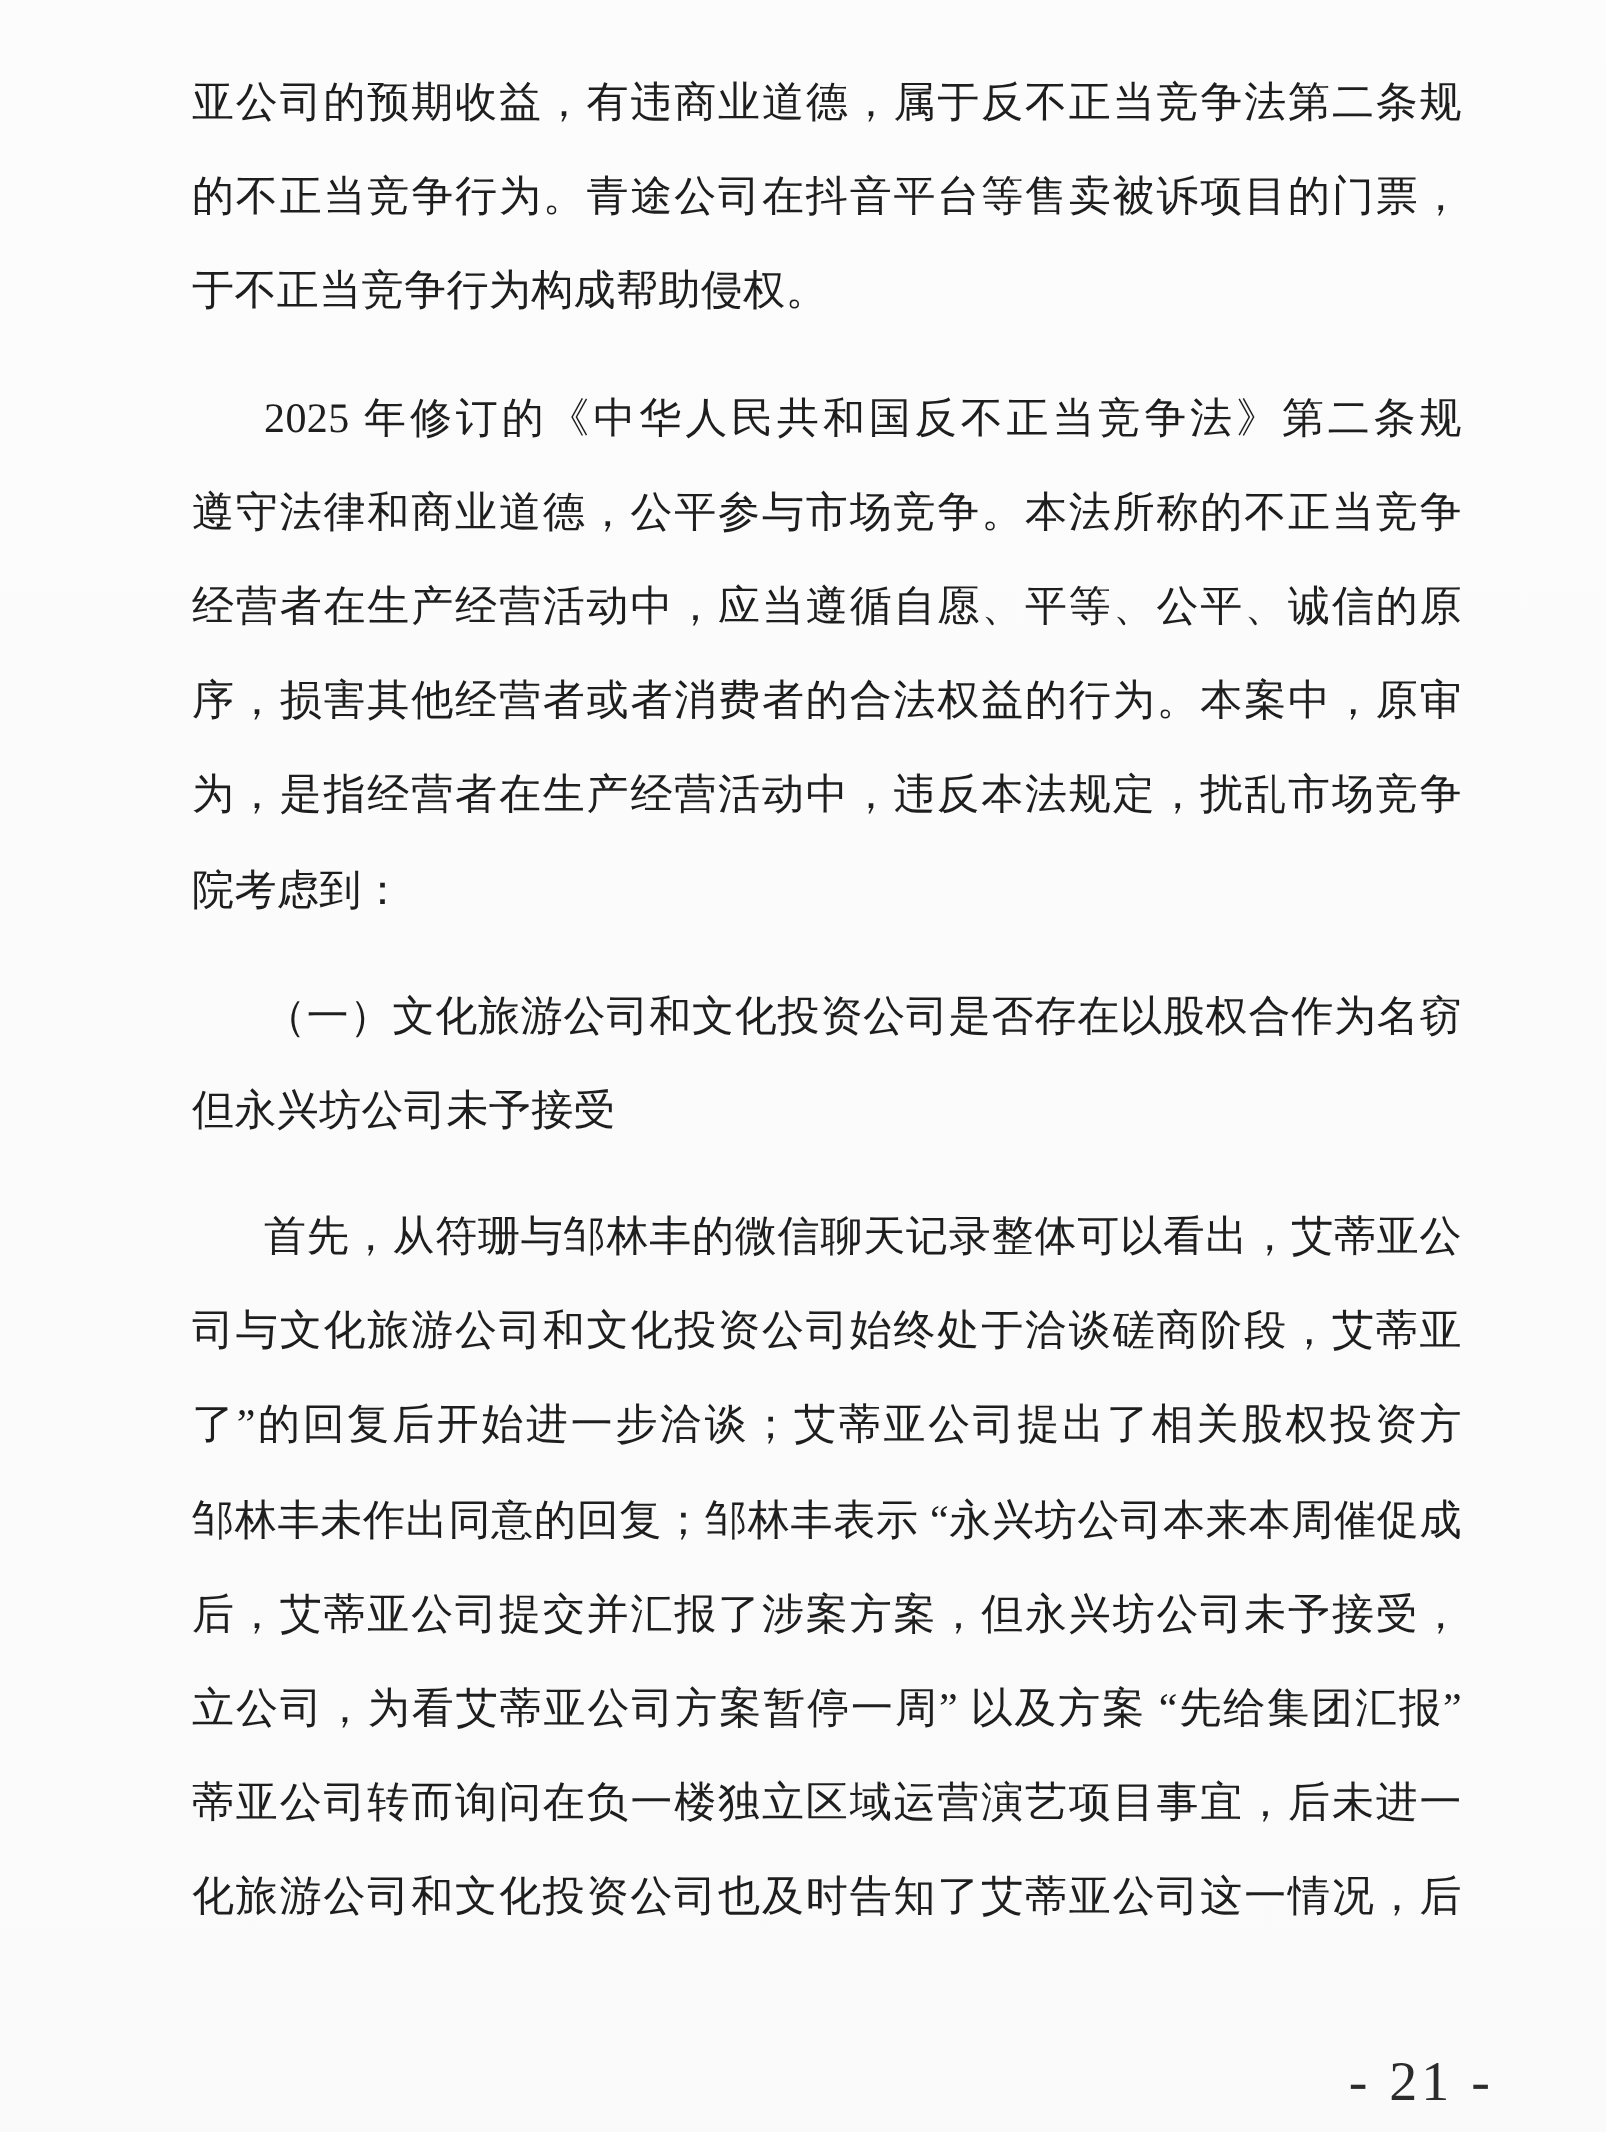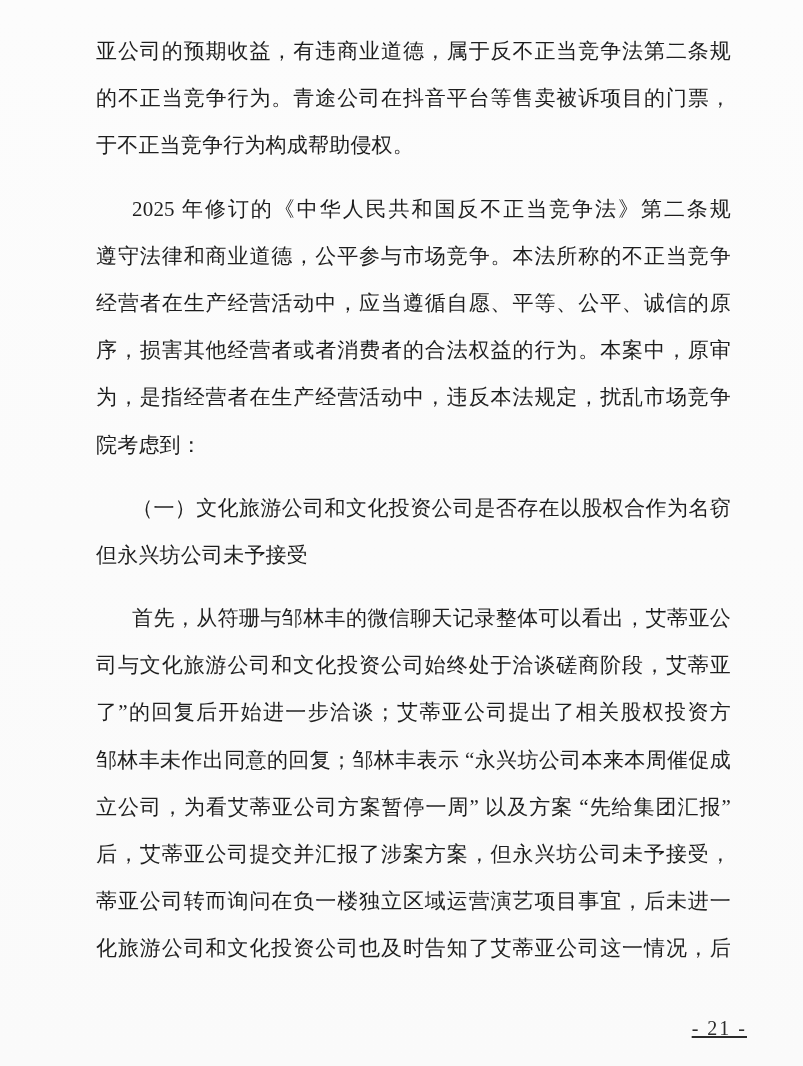--- a/index.html
+++ b/index.html
@@ -40,26 +40,25 @@
   }
   .line.para-end {
     text-align-last: left;
   }
   .line.indent {
     text-indent: 36px;
   }
   .page-number {
     position: absolute;
     right: 56px;
-    bottom: 26px;
-    font-size: 20px;
+    bottom: 8px;
+    font-size: 28px;
     letter-spacing: 2px;
     color: #2b2b2b;
     font-family: "Liberation Serif", "DejaVu Serif", serif;
-    text-decoration: underline;
   }
 </style>
 </head>
 <body>
 
 <div class="page">
   <div class="text-block">
 
     <div class="paragraph">
       <div class="line">亚公司的预期收益，有违商业道德，属于反不正当竞争法第二条规制</div>
@@ -79,22 +78,22 @@
     <div class="paragraph">
       <div class="line indent">（一）文化旅游公司和文化投资公司是否存在以股权合作为名窃</div>
       <div class="line para-end">但永兴坊公司未予接受</div>
     </div>
 
     <div class="paragraph">
       <div class="line indent">首先，从符珊与邹林丰的微信聊天记录整体可以看出，艾蒂亚公</div>
       <div class="line">司与文化旅游公司和文化投资公司始终处于洽谈磋商阶段，艾蒂亚公</div>
       <div class="line">了”的回复后开始进一步洽谈；艾蒂亚公司提出了相关股权投资方案，</div>
       <div class="line">邹林丰未作出同意的回复；邹林丰表示 “永兴坊公司本来本周催促成</div>
+      <div class="line">后，艾蒂亚公司提交并汇报了涉案方案，但永兴坊公司未予接受，文</div>
       <div class="line">立公司，为看艾蒂亚公司方案暂停一周” 以及方案 “先给集团汇报”</div>
-      <div class="line">后，艾蒂亚公司提交并汇报了涉案方案，但永兴坊公司未予接受，文</div>
       <div class="line">蒂亚公司转而询问在负一楼独立区域运营演艺项目事宜，后未进一步</div>
       <div class="line">化旅游公司和文化投资公司也及时告知了艾蒂亚公司这一情况，后艾</div>
     </div>
 
   </div>
 
   <div class="page-number">- 21 -</div>
 </div>
 
 </body></html>

